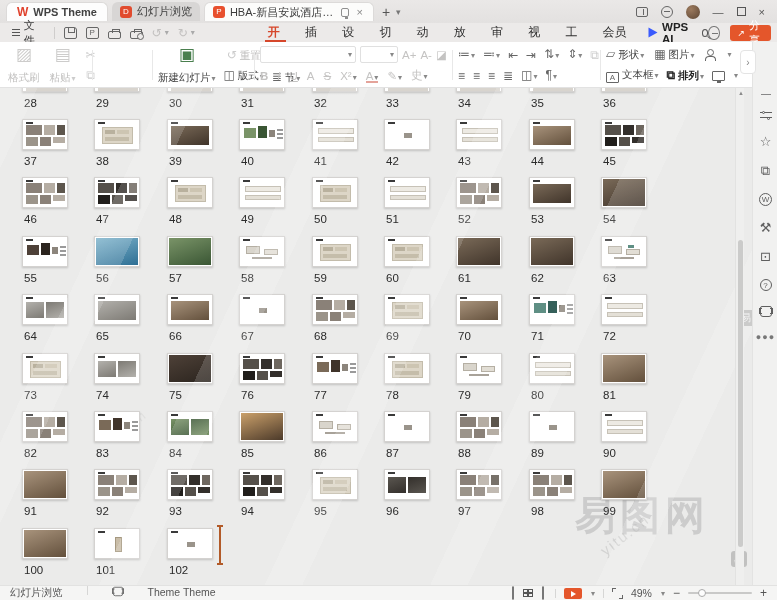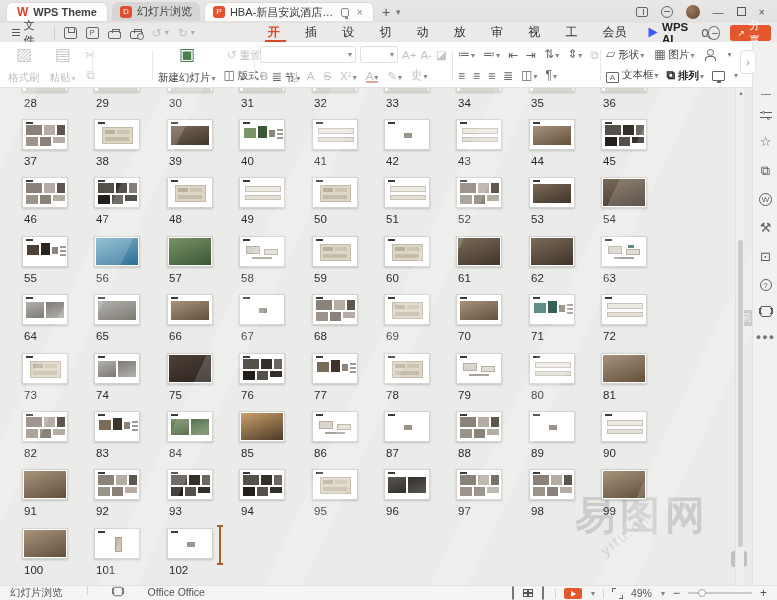--- a/index.html
+++ b/index.html
@@ -886,21 +886,21 @@
 <div id="vscroll">
   <span class="arrow">▲</span>
   <div id="vthumb"></div>
 </div>
 
 <div id="statusbar">
   <div class="left">
     <span>幻灯片浏览</span>
     <span class="sdiv"></span>
     <span class="skin-ic" style="transform:scale(.85);"></span>
-    <span>Office Office</span>
+    <span>Theme Theme</span>
   </div>
   <div class="right">
     <span class="view-wrap"><span class="view-ic"></span></span>
     <span class="view-wrap active"><span class="view-ic grid"><i></i><i></i><i></i><i></i></span></span>
     <span class="view-wrap"><span class="view-ic" style="border-radius:3px;"></span></span>
     <span class="sdiv"></span>
     <span class="sb-play"></span>
     <span class="chev">▾</span>
     <span class="sdiv"></span>
     <span class="fit-ic"></span>

